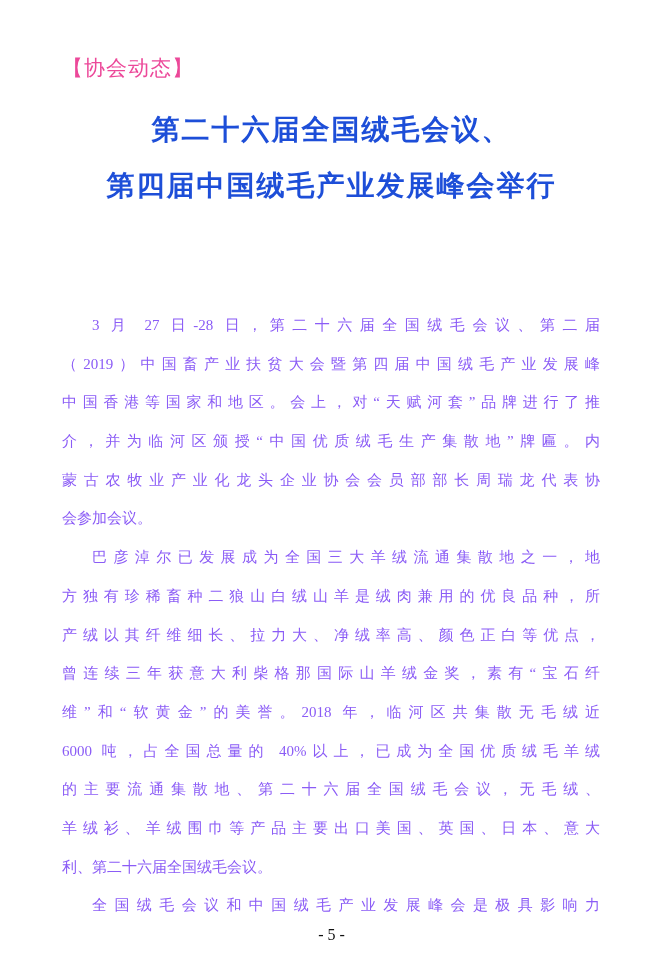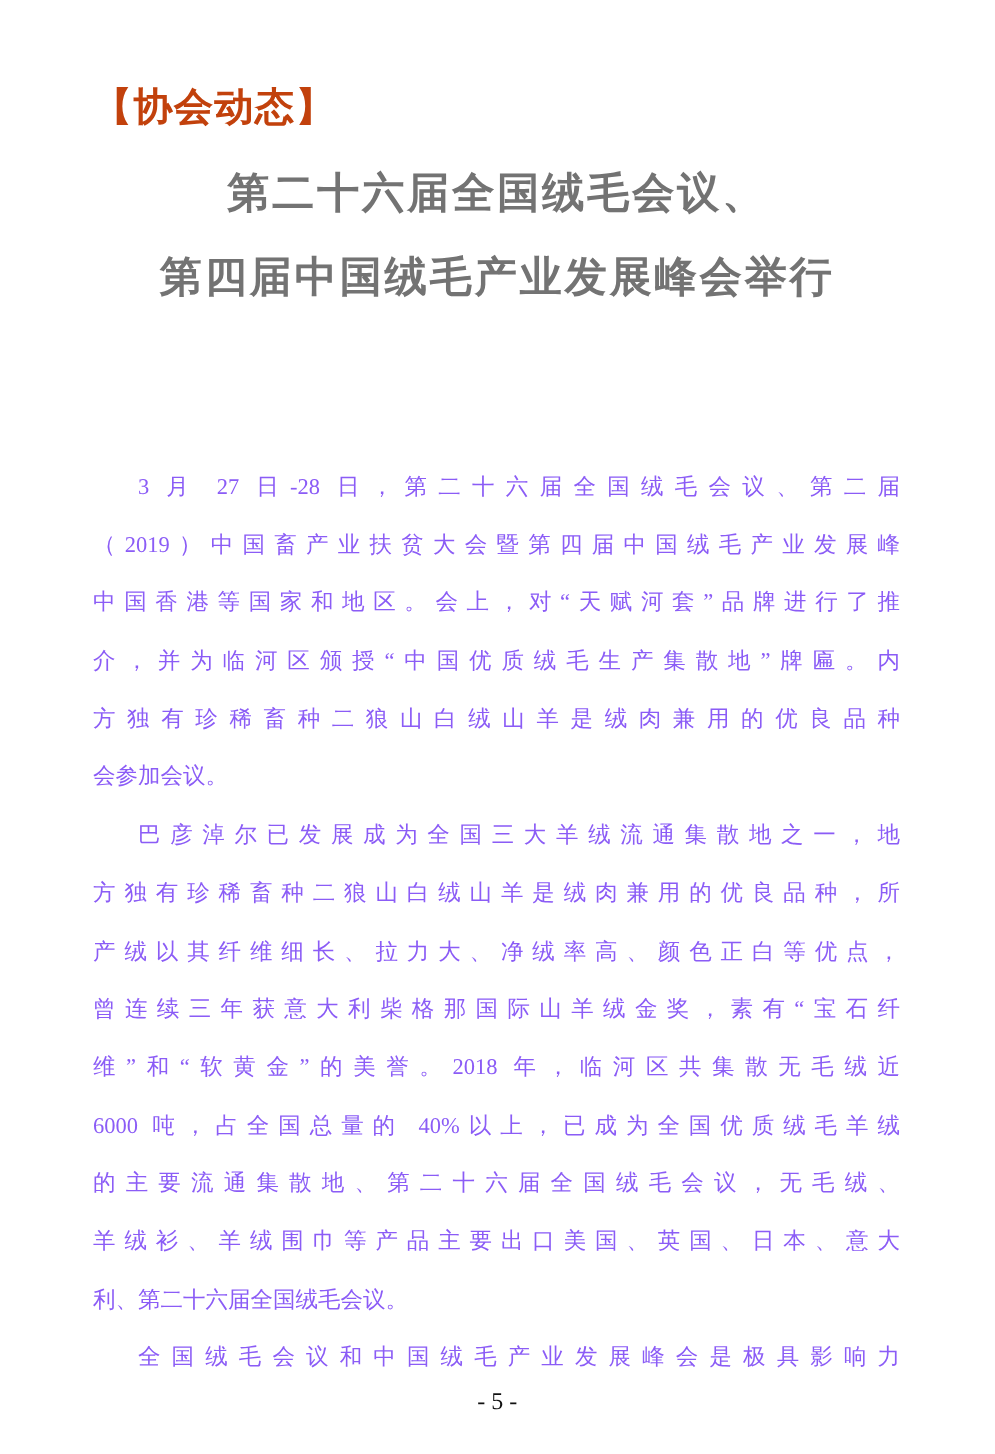--- a/index.html
+++ b/index.html
@@ -10,34 +10,34 @@
     background: #ffffff;
     color: #1a1a1a;
     font-family: "Liberation Serif", "DejaVu Serif", serif;
     overflow: hidden;
   }
   .section-label {
     position: absolute;
     top: 54px;
     left: 62px;
     font-family: "Liberation Sans", "DejaVu Sans", sans-serif;
-    font-weight: bold;
-    font-size: 26px;
+    font-weight: normal;
+    font-size: 21px;
     letter-spacing: 1px;
-    color: #c2410c;
+    color: #ec4899;
   }
   .title {
     position: absolute;
     top: 102px;
     left: 0;
     right: 0;
     text-align: center;
     font-weight: bold;
     font-size: 28px;
-    color: #737373;
+    color: #1d4ed8;
   }
   .title-line {
     line-height: 56px;
     letter-spacing: 2px;
   }
   .body {
     position: absolute;
     top: 306px;
     left: 62px;
     width: 538px;
@@ -80,21 +80,21 @@
     <div class="title-line">第四届中国绒毛产业发展峰会举行</div>
   </div>
 
   <div class="body">
 
     <div class="para">
       <div class="line indent">3 月 27 日-28 日，第二十六届全国绒毛会议、第二届</div>
       <div class="line">（2019）中国畜产业扶贫大会暨第四届中国绒毛产业发展峰</div>
       <div class="line">中国香港等国家和地区。会上，对“天赋河套”品牌进行了推</div>
       <div class="line">介，并为临河区颁授“中国优质绒毛生产集散地”牌匾。内</div>
-      <div class="line">方独有珍稀畜种二狼山白绒山羊是绒肉兼用的优良品种</div>
+      <div class="line">蒙古农牧业产业化龙头企业协会会员部部长周瑞龙代表协</div>
       <div class="line last">会参加会议。</div>
     </div>
 
     <div class="para">
       <div class="line indent">巴彦淖尔已发展成为全国三大羊绒流通集散地之一，地</div>
       <div class="line">方独有珍稀畜种二狼山白绒山羊是绒肉兼用的优良品种，所</div>
       <div class="line">产绒以其纤维细长、拉力大、净绒率高、颜色正白等优点，</div>
       <div class="line">曾连续三年获意大利柴格那国际山羊绒金奖，素有“宝石纤</div>
       <div class="line">维”和“软黄金”的美誉。2018 年，临河区共集散无毛绒近</div>
       <div class="line">6000 吨，占全国总量的 40%以上，已成为全国优质绒毛羊绒</div>

